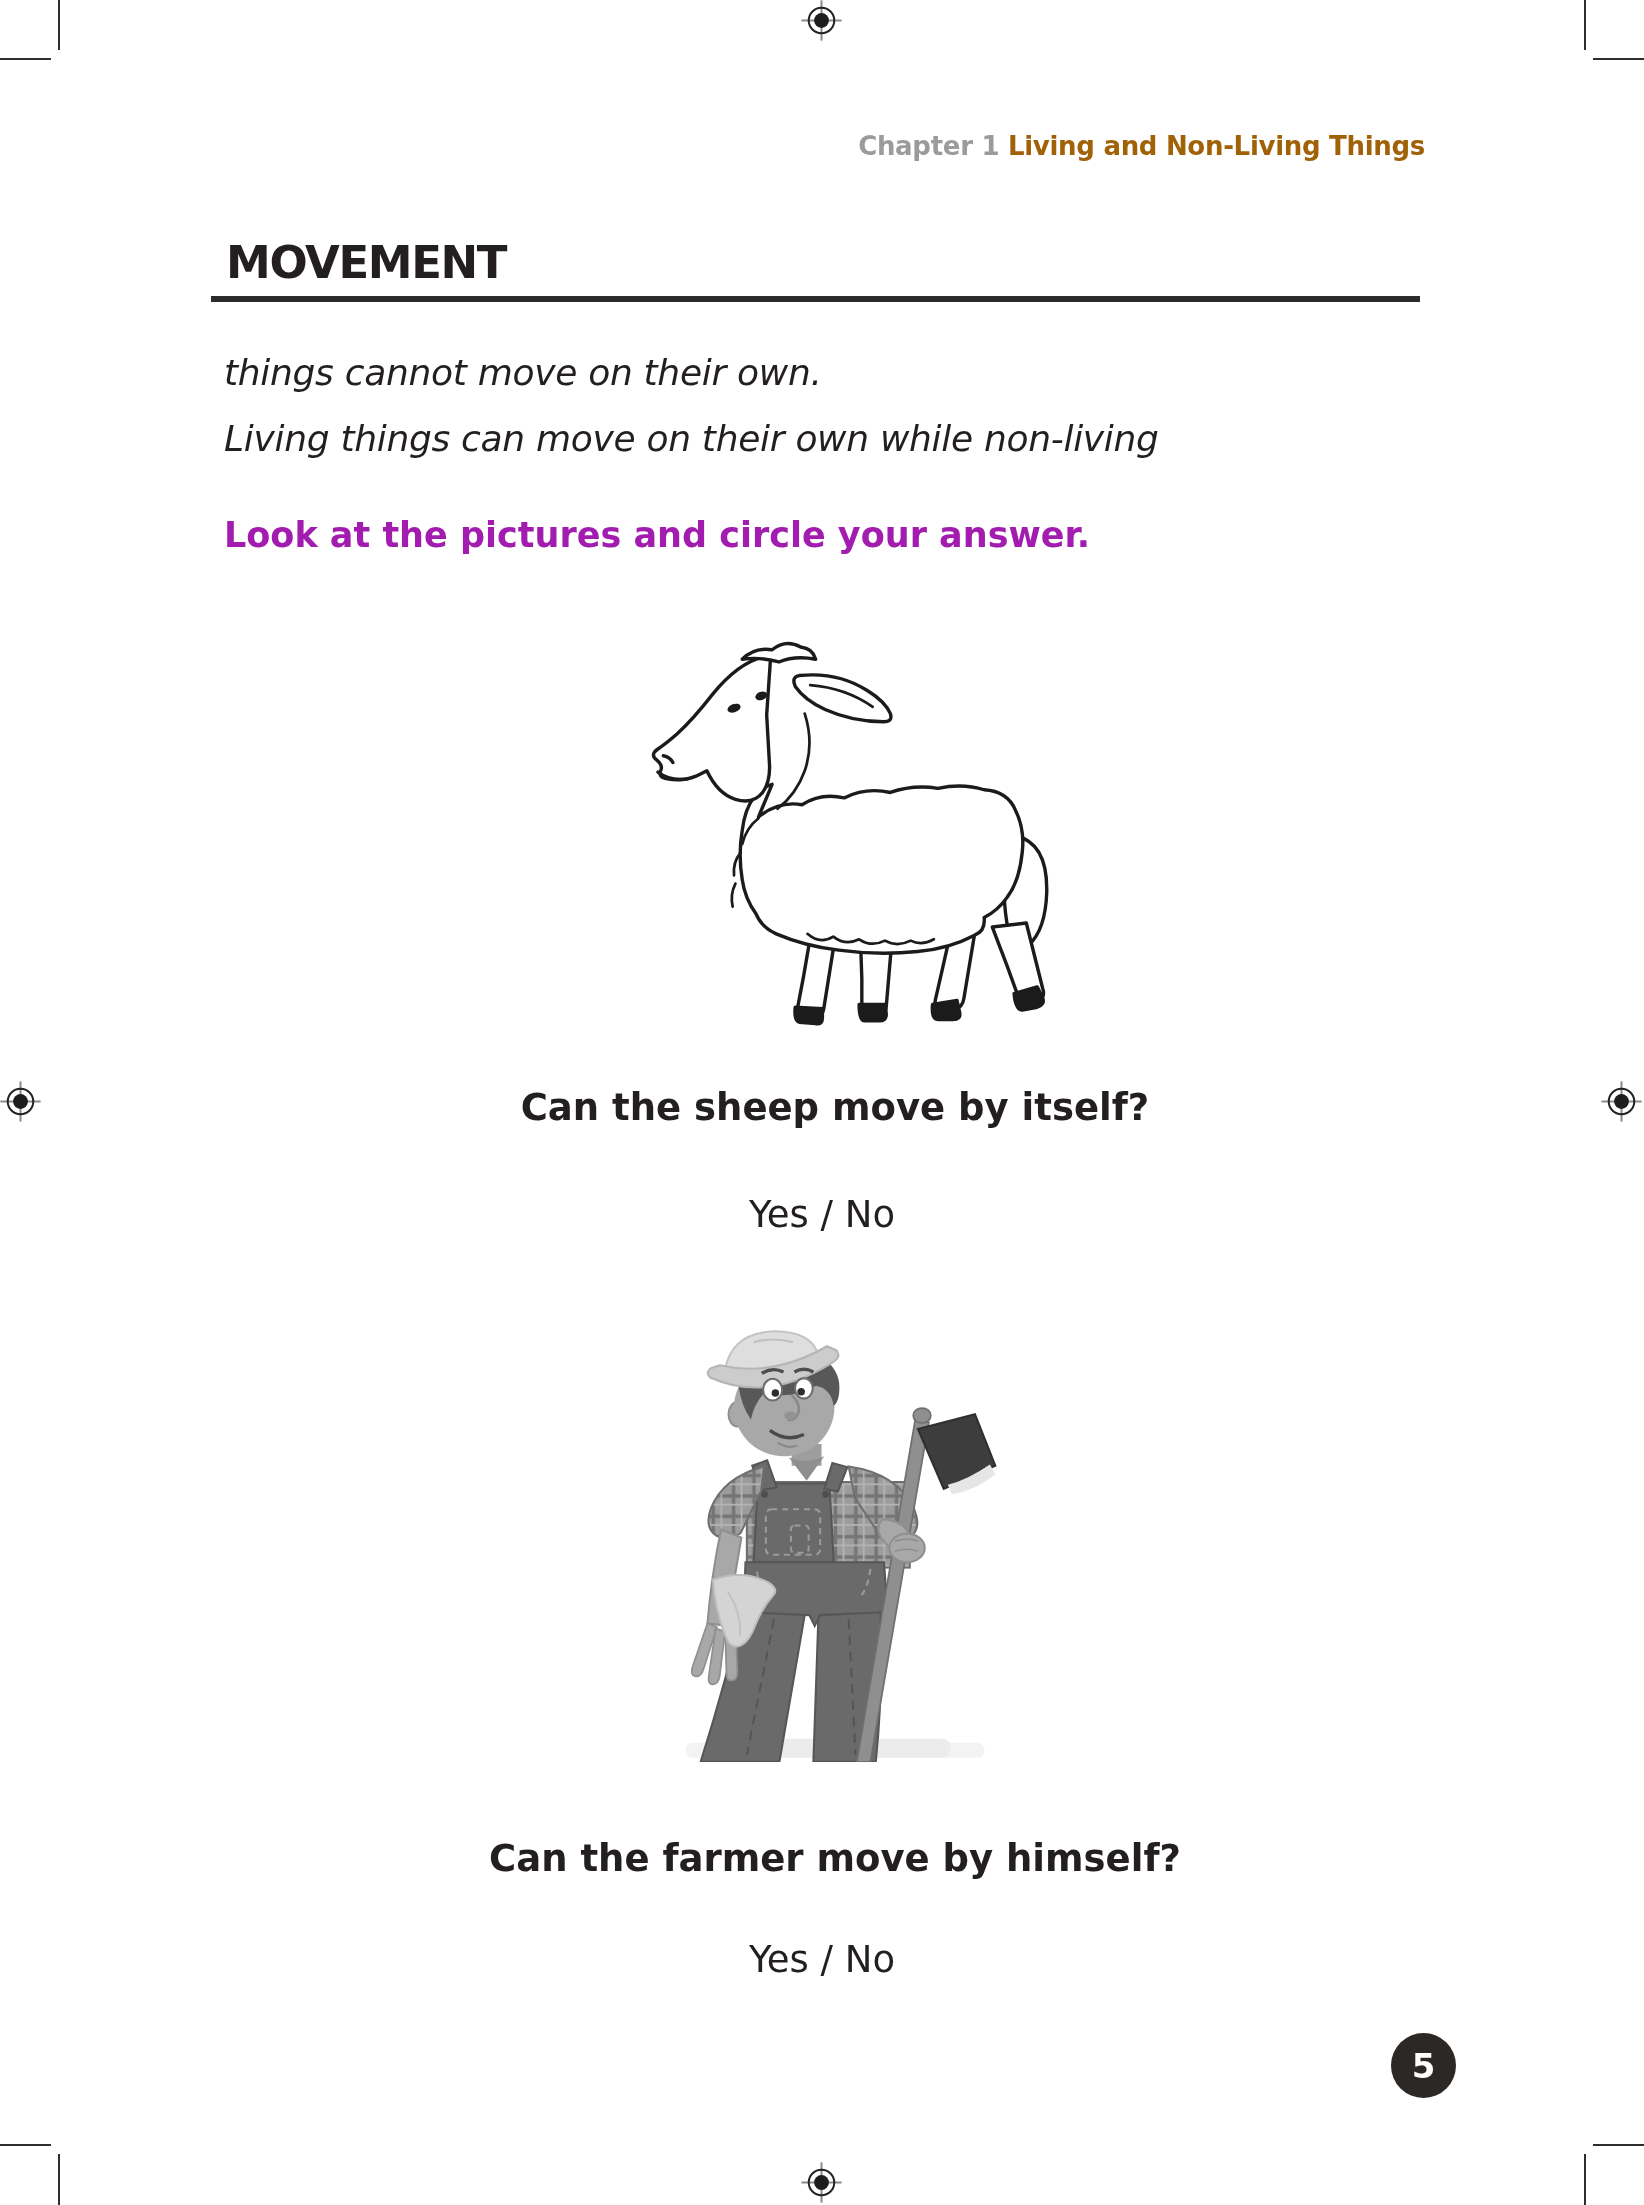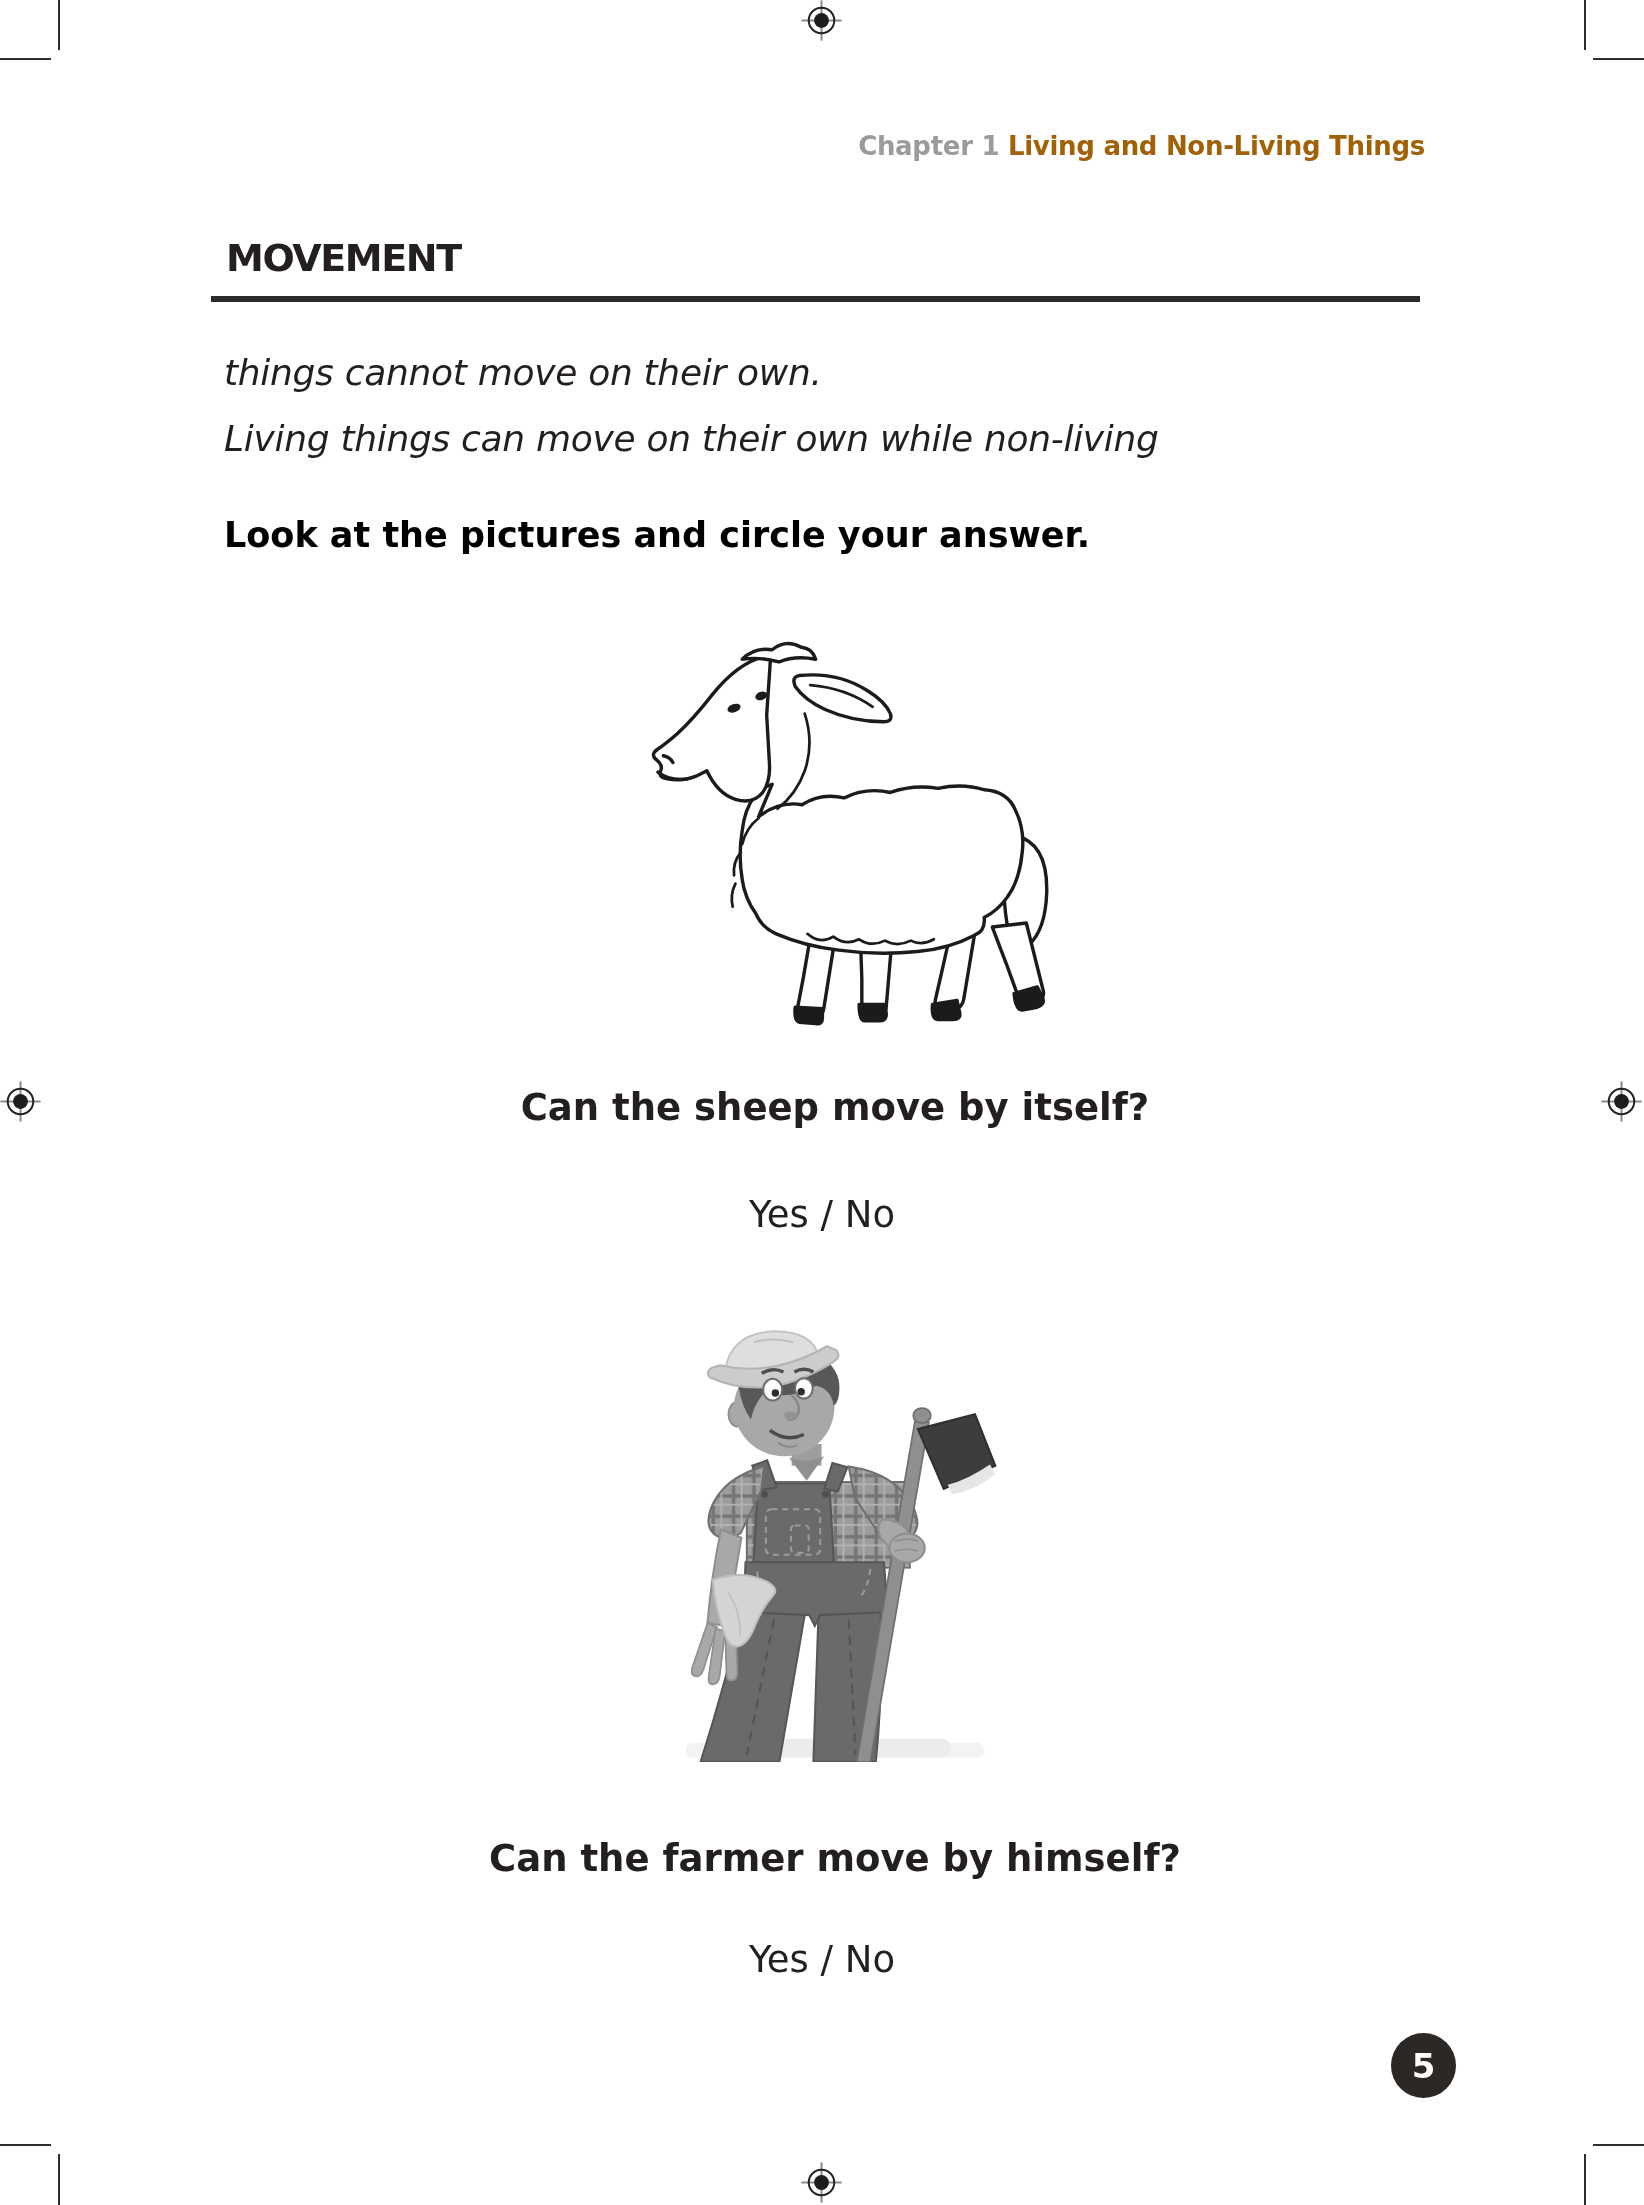--- a/index.html
+++ b/index.html
@@ -12,32 +12,32 @@
   .regmark{position:absolute;width:43px;height:43px;}
   
   .chapter-header{
     position:absolute;top:131px;right:219px;font-size:26px;font-weight:bold;
     letter-spacing:-0.3px;white-space:nowrap;
   }
   .chapter-label{color:#9b9b9b;}
   .chapter-title{color:#a16207;}
   
   .section-title{
-    position:absolute;left:226px;top:236px;font-size:38px;font-weight:bold;
+    position:absolute;left:226px;top:236px;font-size:45px;font-weight:bold;
     letter-spacing:-1.4px;color:#231f20;
   }
   .title-rule{position:absolute;left:211px;top:296px;width:1209px;height:6.1px;background:#2b2b2b;}
   
   .intro{
     position:absolute;left:224px;top:340px;font-size:36px;font-style:italic;
     line-height:66px;letter-spacing:-0.3px;color:#231f20;
   }
   
   .instruction{
-    position:absolute;left:224px;top:515px;font-size:35px;font-weight:bold;color:#000000;
+    position:absolute;left:224px;top:515px;font-size:35px;font-weight:bold;color:#a21caf;
   }
   
   .sheep-art{position:absolute;left:598px;top:594px;width:476px;height:435px;}
   .farmer-art{position:absolute;left:645px;top:1327px;width:387px;height:435px;}
   
   .question{
     position:absolute;left:13px;width:1644px;text-align:center;
     font-size:37px;font-weight:bold;color:#231f20;
   }
   .q1{top:1086px;}

